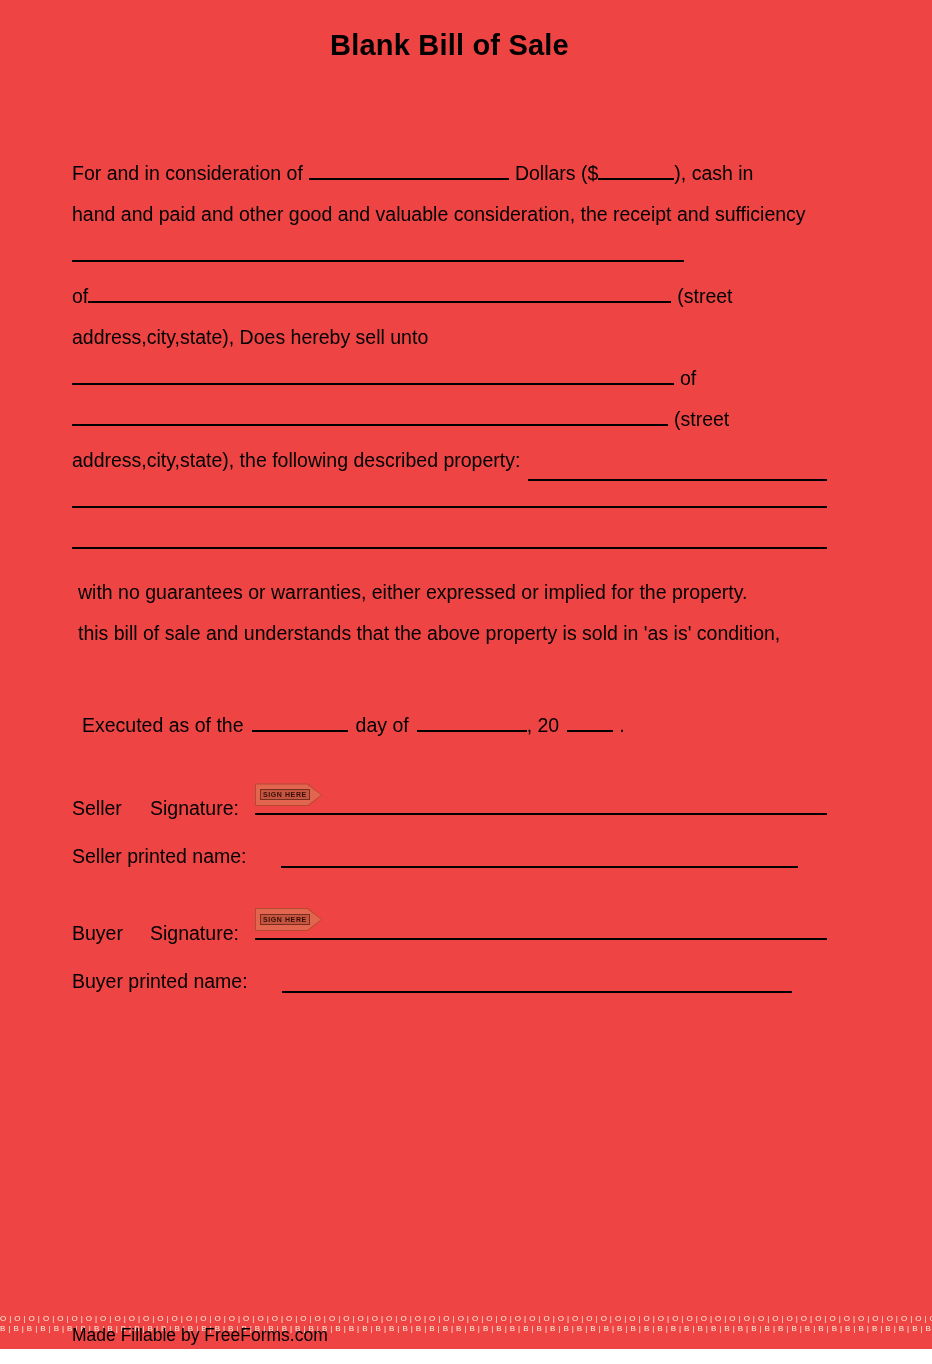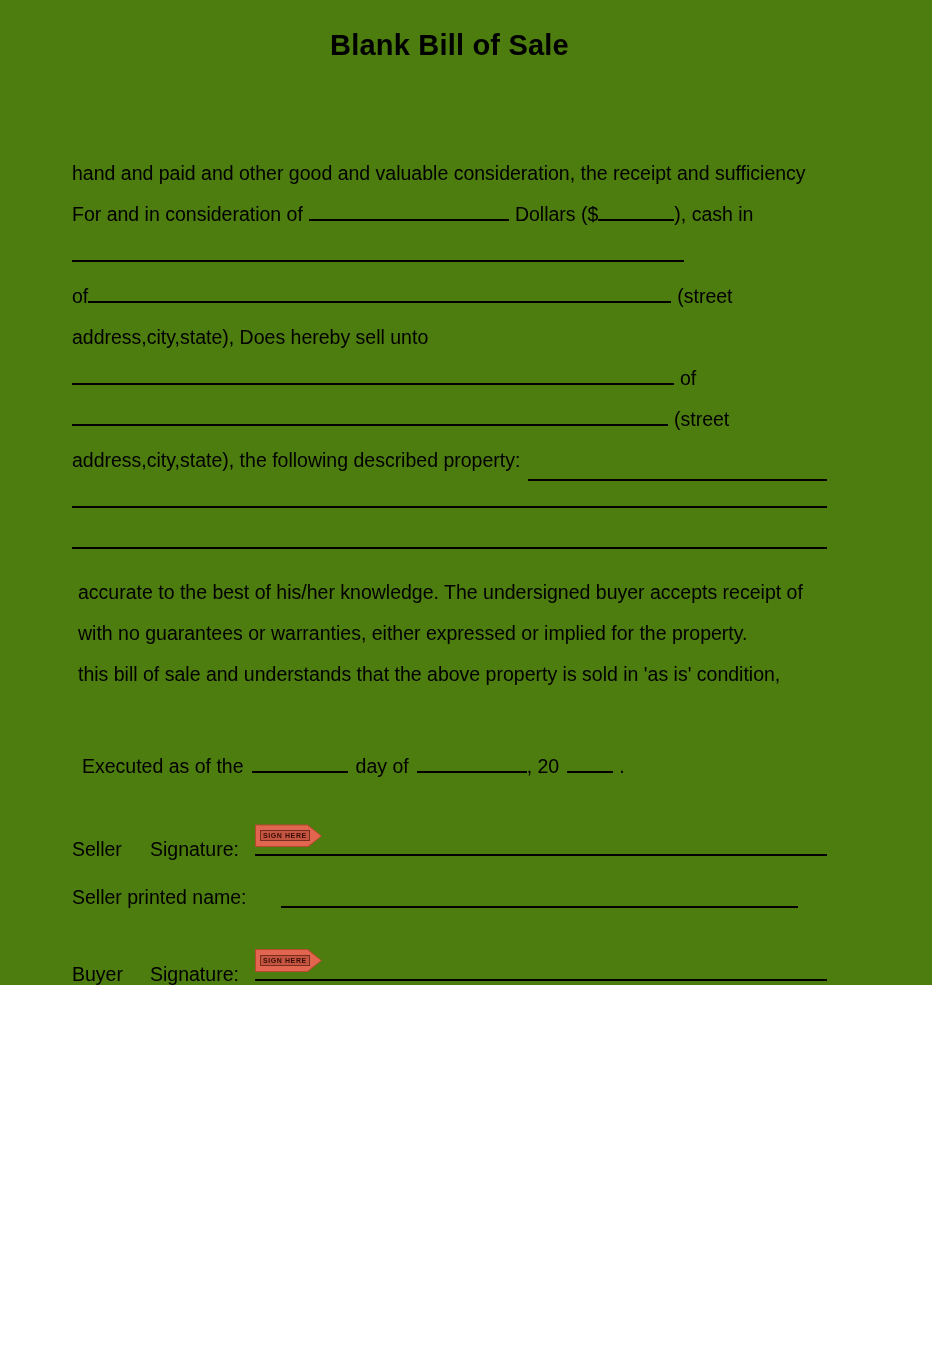--- a/index.html
+++ b/index.html
@@ -6,22 +6,22 @@
     --stamp-fill:#e2664f;
     --stamp-border:#b8492f;
     --stamp-text:#3a0c04;
     --watermark:#f8f0de;
     --ink:#000000;
   }
   *{box-sizing:border-box;}
   html,body{margin:0;padding:0;background:#ffffff;}
   .page{
     position:relative;
-    width:932px;height:985px;
-    background:#4d7c0f;
+    width:932px;height:1349px;
+    background:#ef4444;
     overflow:hidden;
     font-family:"Liberation Sans", sans-serif;
     font-size:19.5px;
     color:var(--ink);
   }
   .content{padding:0 105px 0 72px;}
   .title{
     margin:0;
     padding-top:28px;
     text-align:center;
@@ -37,21 +37,21 @@
     display:inline-block;
     height:1.05em;
     border-bottom:2px solid var(--ink);
     vertical-align:baseline;
   }
   .blfull{width:100%;}
   .grow{flex:1 1 auto;min-width:0;}
   .affirm{margin-top:9px;padding-left:6px;}
   .execline{margin-top:51px;padding-left:10px;}
   .sigrow{margin-top:49px;display:flex;align-items:baseline;}
-  .printedrow{margin-top:25px;display:flex;align-items:center;gap:28px;}
+  .printedrow{margin-top:25px;display:flex;align-items:flex-end;gap:28px;}
   .sigrow.buyer{margin-top:51px;}
   .party-word{display:inline-block;width:78px;}
   .sigline{position:relative;flex:1 1 auto;min-width:0;margin-left:16px;}
   .printedline{margin-left:6px;}
   .stamp{
     position:absolute;
     left:0;bottom:7px;
     width:67px;height:23px;
     background:var(--stamp-border);
     clip-path:polygon(0 0, 79% 0, 100% 50%, 79% 100%, 0 100%);
@@ -100,24 +100,24 @@
 </head>
 <body>
 
 <div class="page">
   <div class="content">
 
     <h1 class="title">Blank Bill of Sale</h1>
 
     <div class="intro">
       <div class="ln">
-        <span>hand and paid and other good and valuable consideration, the receipt and sufficiency</span>
+        <span>For and in consideration of</span><span class="sp6"></span><span class="bl" style="width:200px"></span><span class="sp6"></span><span>Dollars ($</span><span class="bl" style="width:76px"></span><span>), cash in</span>
       </div>
       <div class="ln">
-        <span>For and in consideration of</span><span class="sp6"></span><span class="bl" style="width:200px"></span><span class="sp6"></span><span>Dollars ($</span><span class="bl" style="width:76px"></span><span>), cash in</span>
+        <span>hand and paid and other good and valuable consideration, the receipt and sufficiency</span>
       </div>
     </div>
 
     <div class="ln">
       <span class="bl" style="width:612px"></span>
     </div>
 
     <div class="ln">
       <span>of</span><span class="bl" style="width:583px"></span><span class="sp6"></span><span>(street</span>
     </div>
@@ -142,21 +142,20 @@
 
     <div class="ln">
       <span class="bl blfull"></span>
     </div>
 
     <div class="ln">
       <span class="bl blfull"></span>
     </div>
 
     <div class="affirm">
-      <div class="ln"><span>accurate to the best of his/her knowledge. The undersigned buyer accepts receipt of</span></div>
       <div class="ln"><span>with no guarantees or warranties, either expressed or implied for the property.</span></div>
       <div class="ln"><span>this bill of sale and understands that the above property is sold in 'as is' condition,</span></div>
     </div>
 
     <div class="ln execline">
       <span>Executed as of the</span><span class="sp8"></span><span class="bl" style="width:96px"></span><span class="sp8"></span><span>day of</span><span class="sp8"></span><span class="bl" style="width:110px"></span><span>, 20</span><span class="sp8"></span><span class="bl" style="width:46px"></span><span class="sp6"></span><span>.</span>
     </div>
 
     <div class="sigrow">
       <span class="party-word">Seller</span>
@@ -180,20 +179,24 @@
         <span>Signature:</span>
       <span class="bl sigline" title="Buyer">
         <span class="stamp">
           <span class="stamp-inner">
             <span class="stamp-label">SIGN HERE</span>
           </span>
         </span>
       </span>
     </div>
 
+    <div class="printedrow">
+      <span>Buyer printed name:</span>
+      <span class="bl printedline" style="width:510px"></span>
+    </div>
 
   </div>
 
   <div class="watermark">
     <div>O|O|O|O|O|O|O|O|O|O|O|O|O|O|O|O|O|O|O|O|O|O|O|O|O|O|O|O|O|O|O|O|O|O|O|O|O|O|O|O|O|O|O|O|O|O|O|O|O|O|O|O|O|O|O|O|O|O|O|O|O|O|O|O|O|O|O|O|O|O|O|O|O|O|O|O|O|O|O|O|O|O|O|O|O|O|O|O|O|O|O|O|O|O|O|O|O|O|O|O|O|O|O|O|O|O|O|O|O|O|O|O|O|O|O|O|O|O|O|O|O|O|O|O|O|O|O|O|O|O|O|O|O|O|O|O|O|O|O|O|O|O|O|O|O|O|O|O|O|O|O|O|O|O|O|O|O|O|O|O|O|O|O|O|O|O|O|O|O|O|O|O|O|O|O|O|O|O|O|O|</div>
     <div>B|B|B|B|B|B|B|B|B|B|B|B|B|B|B|B|B|B|B|B|B|B|B|B|B|B|B|B|B|B|B|B|B|B|B|B|B|B|B|B|B|B|B|B|B|B|B|B|B|B|B|B|B|B|B|B|B|B|B|B|B|B|B|B|B|B|B|B|B|B|B|B|B|B|B|B|B|B|B|B|B|B|B|B|B|B|B|B|B|B|B|B|B|B|B|B|B|B|B|B|B|B|B|B|B|B|B|B|B|B|B|B|B|B|B|B|B|B|B|B|B|B|B|B|B|B|B|B|B|B|B|B|B|B|B|B|B|B|B|B|B|B|B|B|B|B|B|B|B|B|B|B|B|B|B|B|B|B|B|B|B|B|B|B|B|B|B|B|B|B|B|B|B|B|B|B|B|B|B|B|</div>
   </div>
 
   <div class="footer">Made Fillable by FreeForms.com</div>
 </div>

